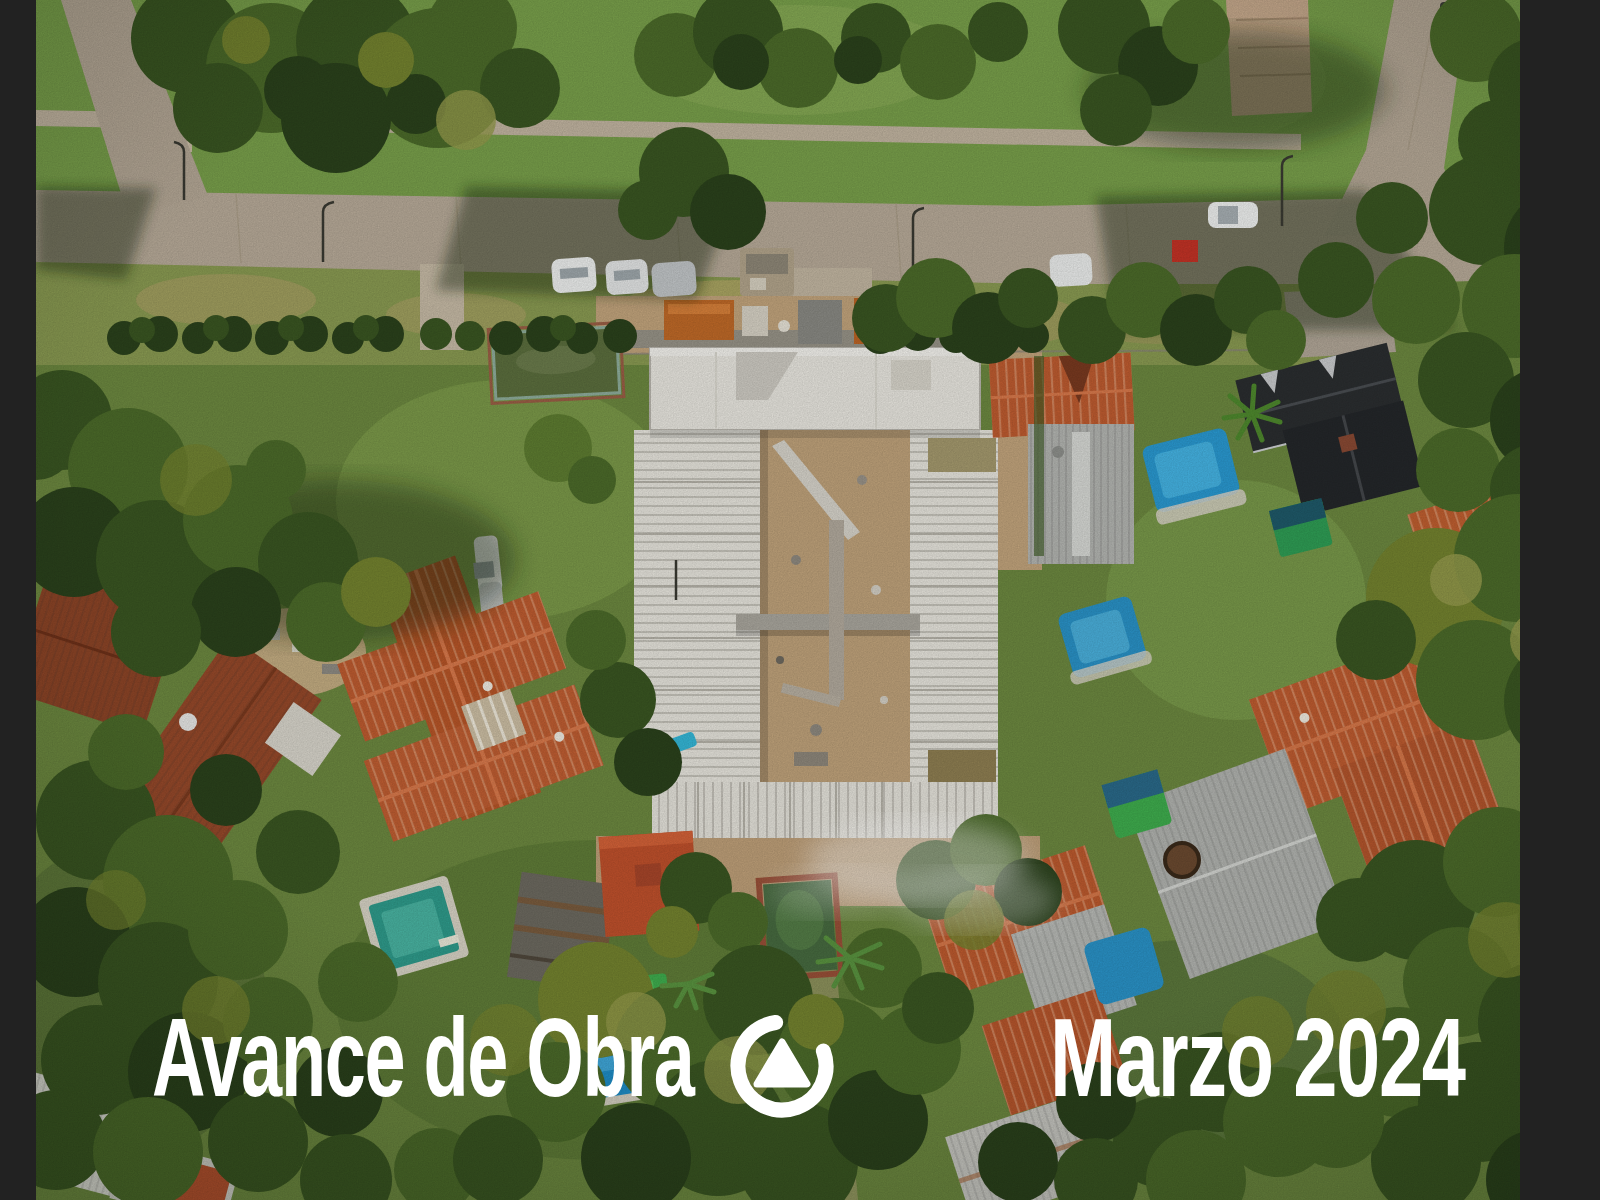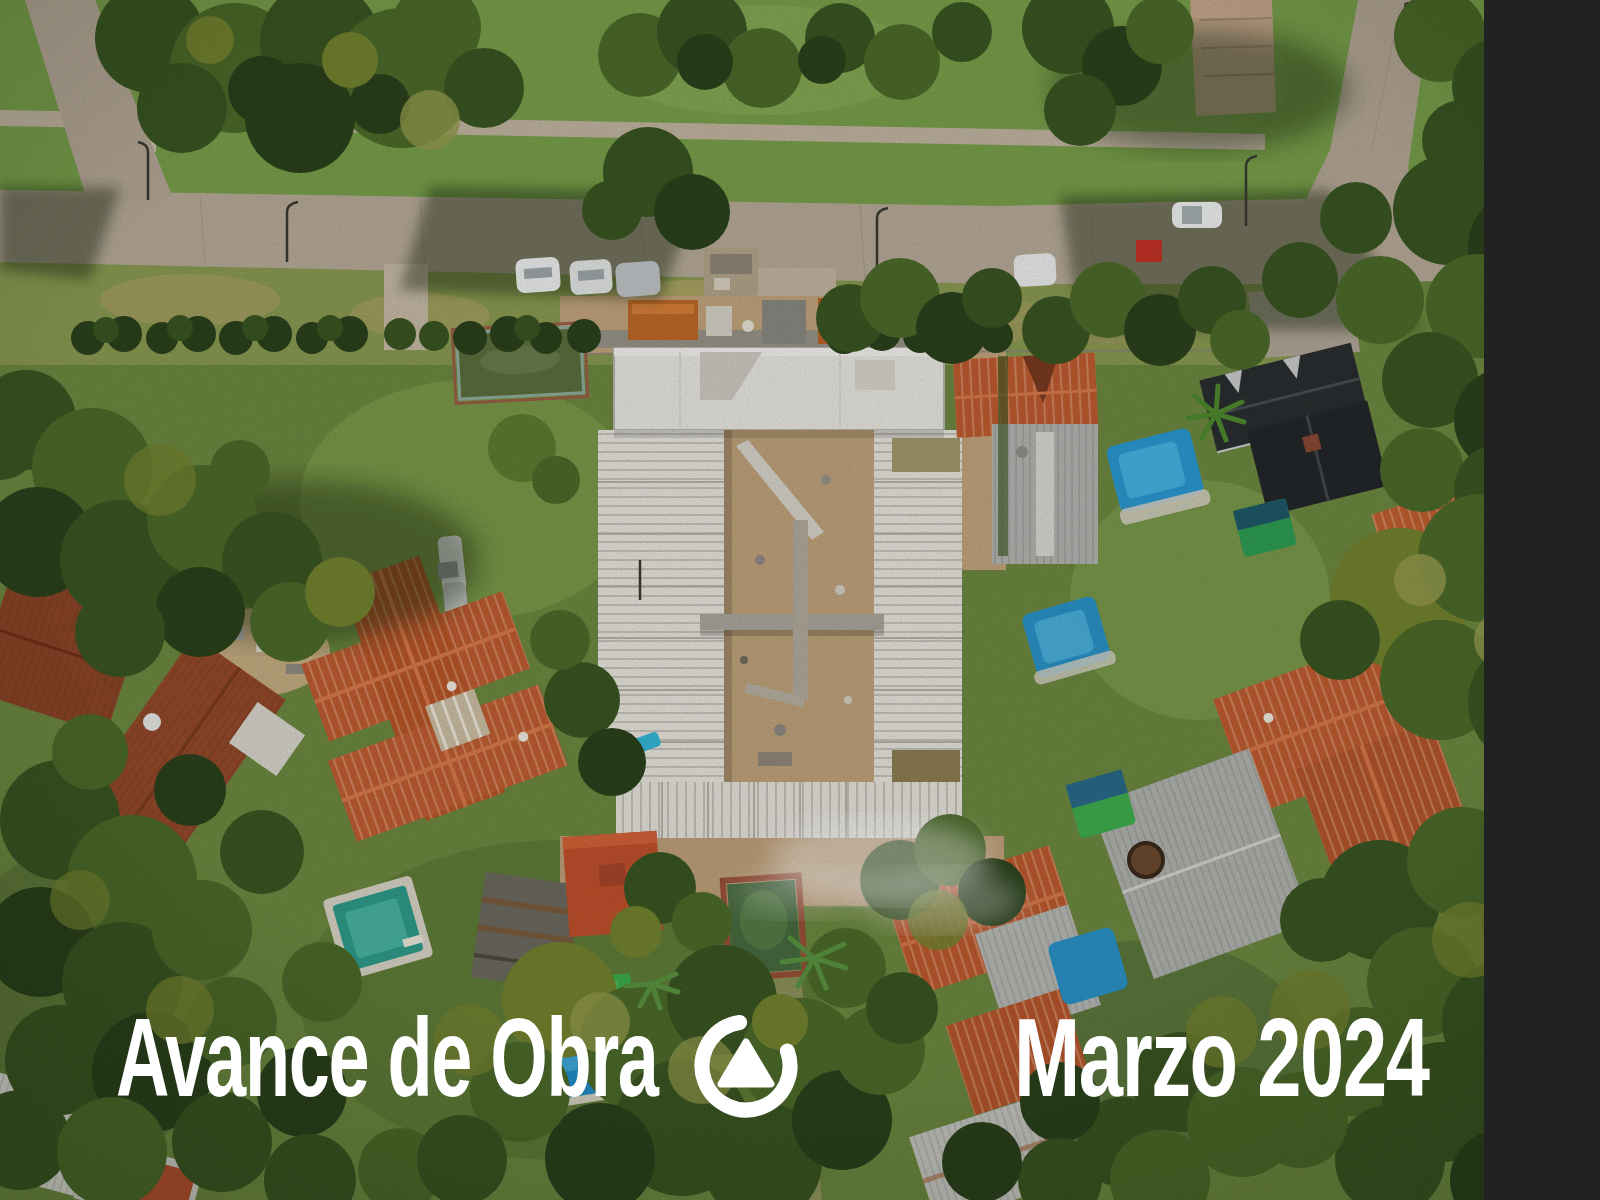--- a/index.html
+++ b/index.html
@@ -1,17 +1,17 @@
 <!DOCTYPE html>
 <html><head>
 <meta charset="utf-8">
 <style>
   html,body{margin:0;padding:0;background:#222;}
   .stage{position:relative;width:1484px;height:1200px;overflow:hidden;background:#6f8b41;
-         font-family:"Liberation Sans", sans-serif;}
+         font-family:"Liberation Sans", sans-serif;margin-left:36px;}
   .stage svg.scene{position:absolute;left:0;top:0;}
   
   .tA{fill:#2b421c}.tB{fill:#3a5622}.tC{fill:#4c6b2a}.tD{fill:#5e7d31}.tE{fill:#74832f}.tF{fill:#959b4c}
   .sh{fill:#152510;opacity:.42}
   .caption{position:absolute;color:#fff;font-weight:bold;font-size:112px;line-height:1;
            letter-spacing:-2px;transform-origin:left top;white-space:nowrap;}
   .caption.left{left:116px;top:1002px;transform:scaleX(.66);}
   .caption.right{left:1014px;top:1002px;transform:scaleX(.71);}
   .logo{position:absolute;left:686px;top:1006px;width:120px;height:120px;}
 </style>

